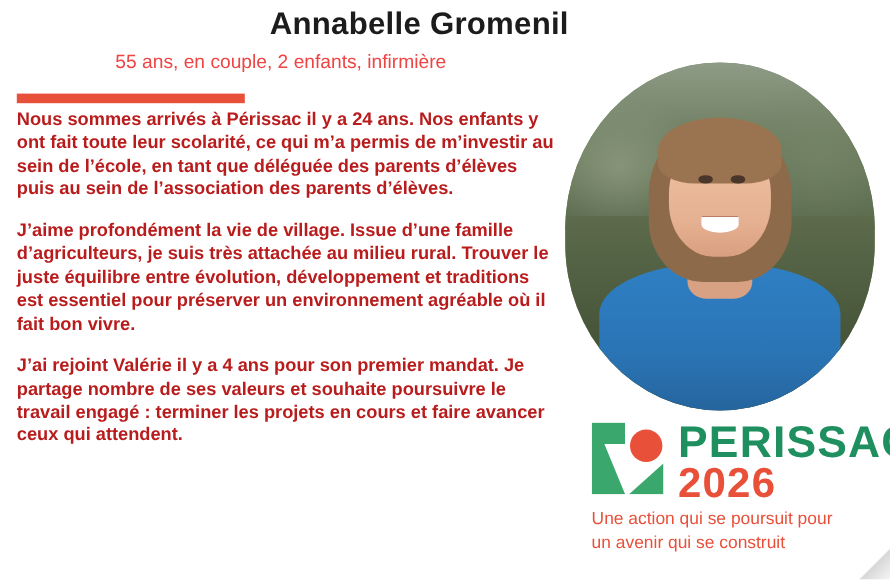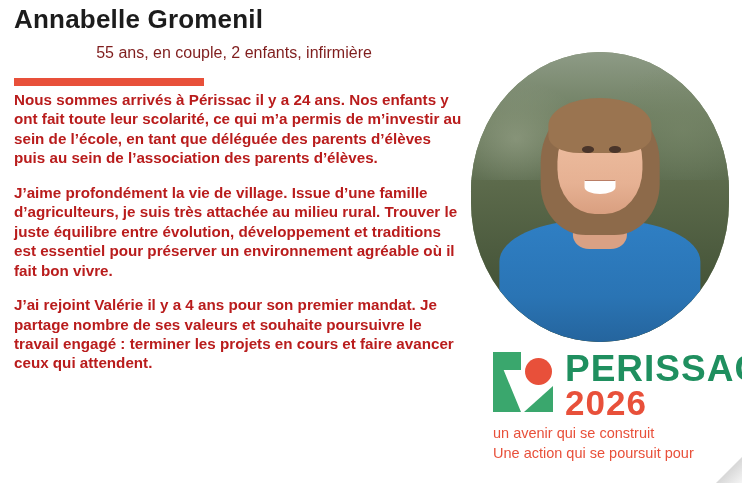--- a/index.html
+++ b/index.html
@@ -20,34 +20,34 @@
     height: 483px;
     background: #ffffff;
   }
 
   
   .name {
     position: absolute;
     left: 14px;
     top: 4px;
     width: 460px;
-    text-align: left;
+    text-align: right;
     font-size: 26px;
     font-weight: bold;
     color: #1c1c1c;
     letter-spacing: 0.2px;
   }
   .subtitle {
     position: absolute;
     left: 14px;
     top: 44px;
     width: 440px;
     text-align: center;
     font-size: 16px;
-    color: #7f1d1d;
+    color: #ef4444;
   }
 
   
   .rule {
     position: absolute;
     left: 14px;
     top: 78px;
     width: 190px;
     height: 8px;
     background: #e8503a;
@@ -299,19 +299,19 @@
 
   <div class="logo-block">
     <div class="logo-mark">
       <div class="logo-green-tri"></div>
       <div class="logo-dot"></div>
       <div class="logo-tri2"></div>
     </div>
     <div class="logo-title">PERISSAC</div>
     <div class="logo-year">2026</div>
     <div class="logo-tagline">
+      <div>Une action qui se poursuit pour</div>
       <div>un avenir qui se construit</div>
-      <div>Une action qui se poursuit pour</div>
     </div>
   </div>
 
   <div class="corner-curl"></div>
 </div>
 
 </body></html>

